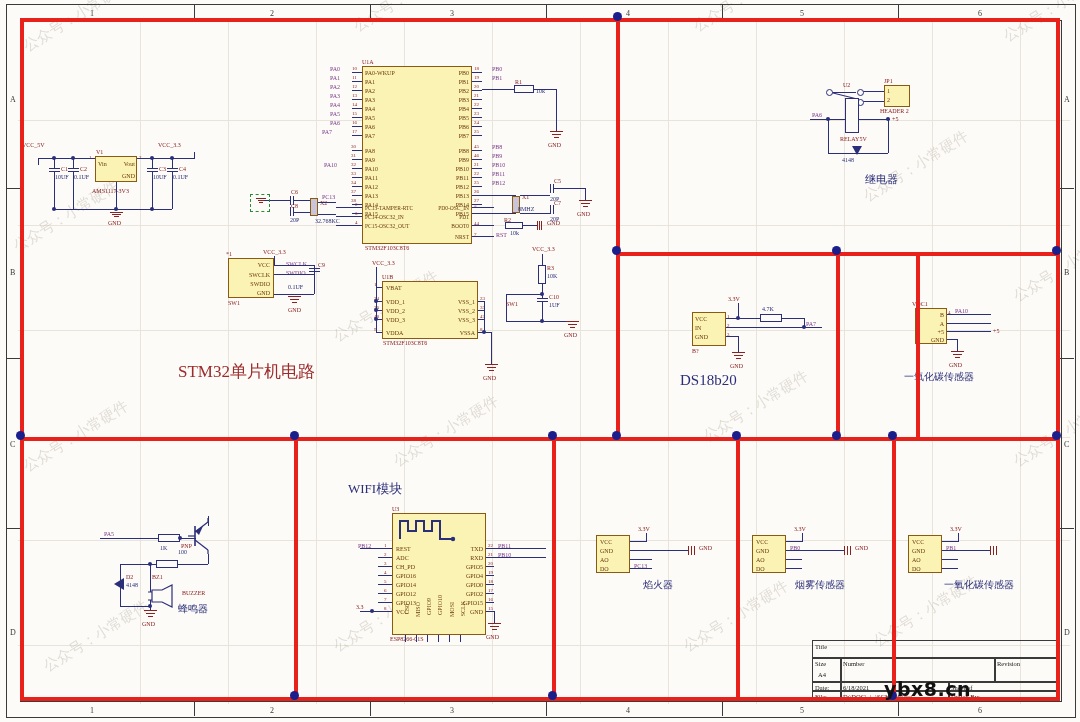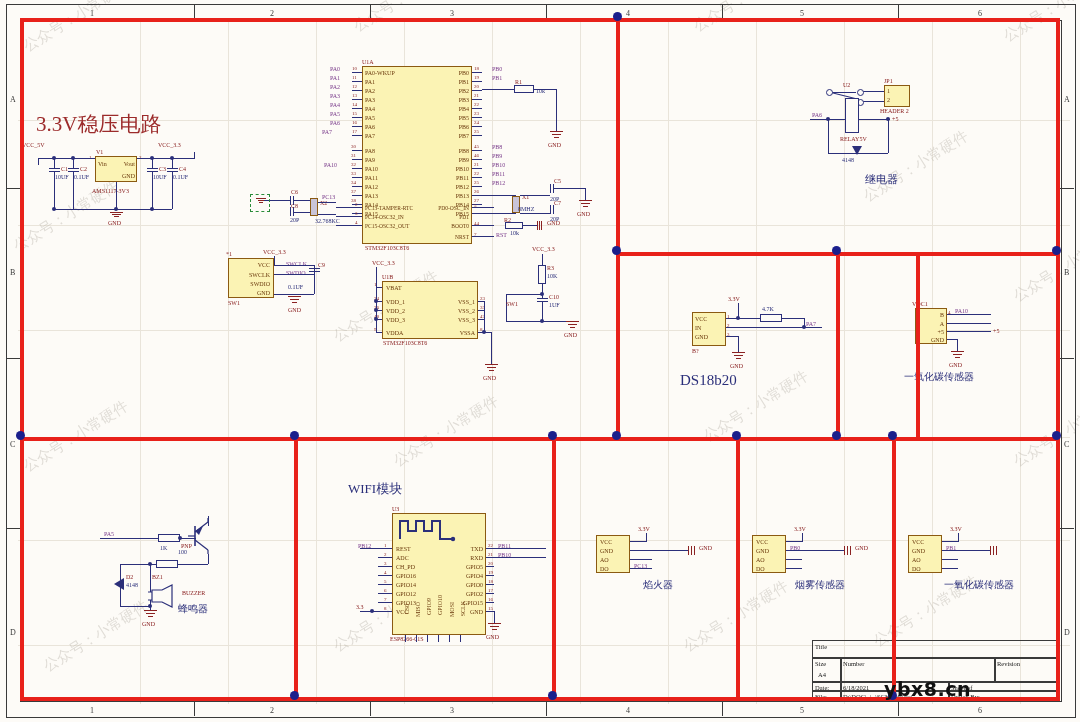--- a/index.html
+++ b/index.html
@@ -143,21 +143,20 @@
 
   <div class="zone-lbl" style="left:10px;top:95px">A</div>
   <div class="zone-lbl" style="left:10px;top:268px">B</div>
   <div class="zone-lbl" style="left:10px;top:440px">C</div>
   <div class="zone-lbl" style="left:10px;top:628px">D</div>
   <div class="zone-lbl" style="left:1064px;top:95px">A</div>
   <div class="zone-lbl" style="left:1064px;top:268px">B</div>
   <div class="zone-lbl" style="left:1064px;top:440px">C</div>
   <div class="zone-lbl" style="left:1064px;top:628px">D</div>
 
-  <div class="head" style="left:36px;top:110px;font-size:21px">3.3V稳压电路</div>
 
   <div class="powlbl" style="left:22px;top:142px">VCC_5V</div>
   <div class="powlbl" style="left:158px;top:142px">VCC_3.3</div>
 
   <div class="part" style="left:95px;top:156px;width:42px;height:26px"></div>
   <div class="refdes" style="left:96px;top:149px">V1</div>
   <div class="pin" style="left:98px;top:161px">Vin</div>
   <div class="pin r" style="left:112px;top:161px;width:23px">Vout</div>
   <div class="pin r" style="left:106px;top:173px;width:29px">GND</div>
   <div class="pinnum" style="left:89px;top:155px">1</div>
@@ -525,20 +524,21 @@
   <div class="wire h" style="left:484px;top:332px;width:7px"></div>
   <div class="wire v" style="left:491px;top:332px;height:32px"></div>
   <div class="dot" style="left:482px;top:330px"></div>
   <div class="gnd" style="left:485px;top:364px;width:13px;height:10px">
     <i style="left:0;top:0;width:13px;height:1px"></i>
     <i style="left:2px;top:3px;width:9px;height:1px"></i>
     <i style="left:4px;top:6px;width:5px;height:1px"></i>
   </div>
   <div class="powlbl" style="left:483px;top:375px">GND</div>
 
+  <div class="head" style="left:178px;top:360px;font-size:17px">STM32单片机电路</div>
 
   <div class="refdes" style="left:843px;top:82px">U2</div>
   <div class="wire h" style="left:830px;top:92px;width:26px"></div>
   <div class="wire" style="left:831px;top:92px;width:28px;height:1px;transform:rotate(14deg);transform-origin:left"></div>
   <div class="wire h" style="left:862px;top:91px;width:22px"></div>
   <div class="wire h" style="left:862px;top:101px;width:22px"></div>
   <div style="position:absolute;left:857px;top:89px;width:5px;height:5px;border:1px solid #2b2f7a;border-radius:50%;background:#fdfbf7"></div>
   <div style="position:absolute;left:857px;top:99px;width:5px;height:5px;border:1px solid #2b2f7a;border-radius:50%;background:#fdfbf7"></div>
   <div style="position:absolute;left:826px;top:89px;width:5px;height:5px;border:1px solid #2b2f7a;border-radius:50%;background:#fdfbf7"></div>
 

